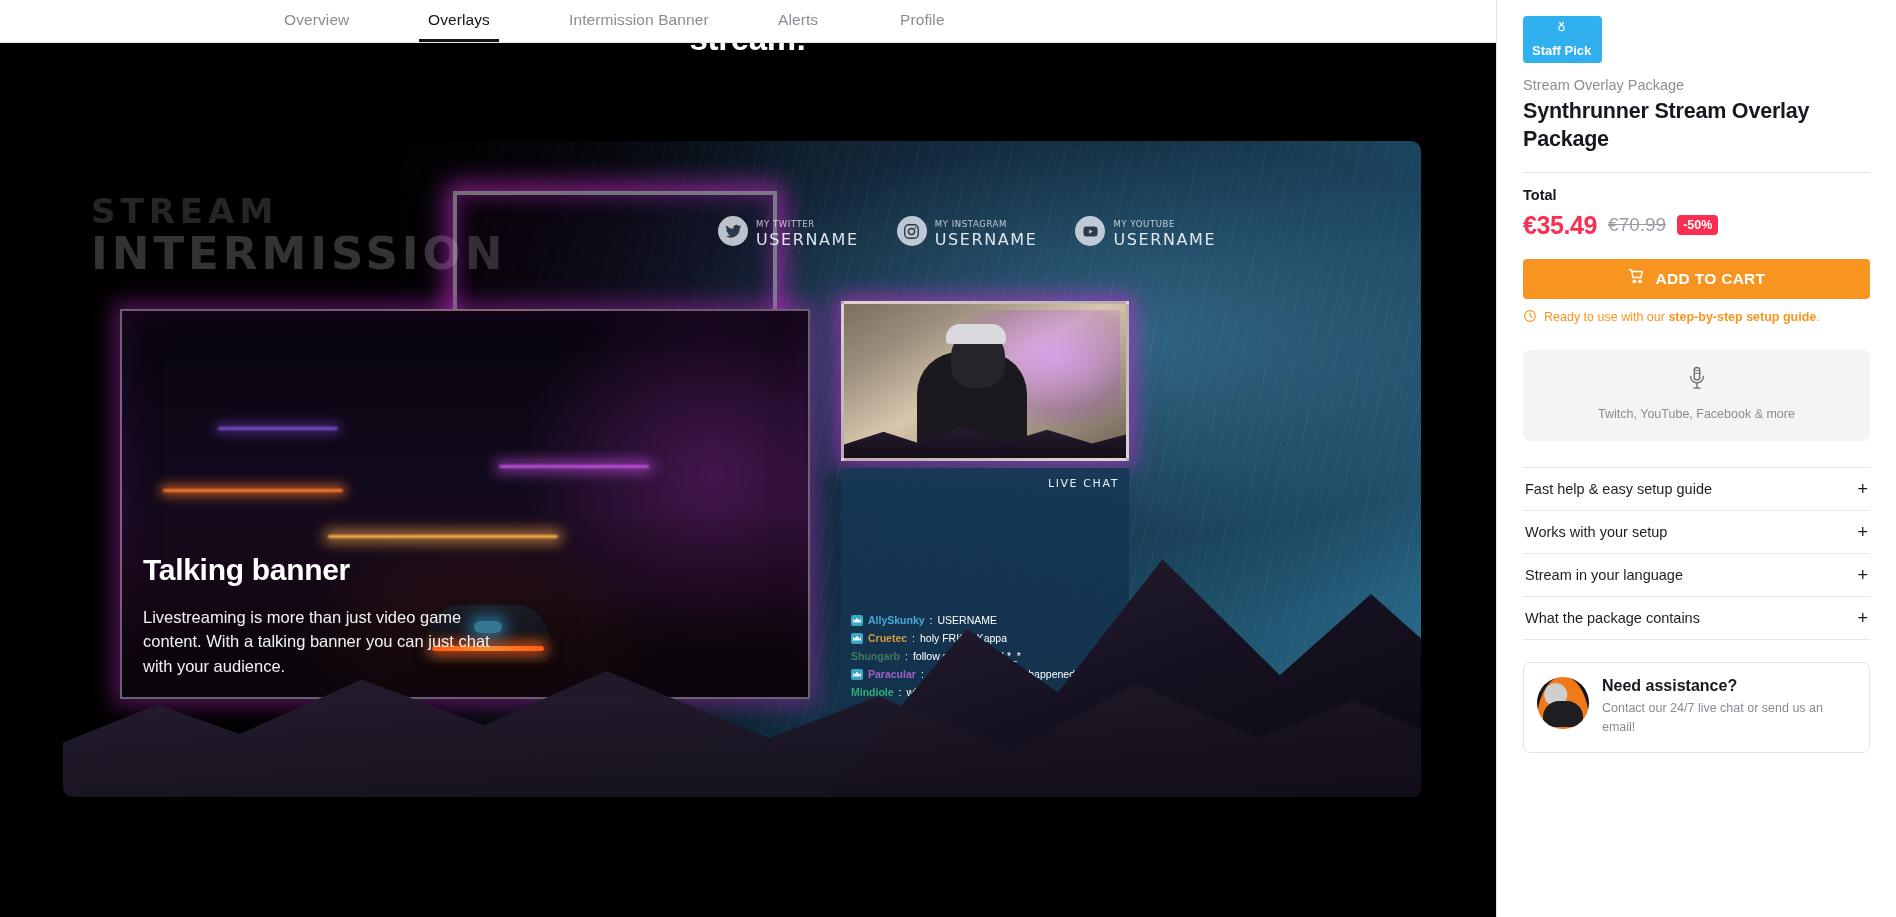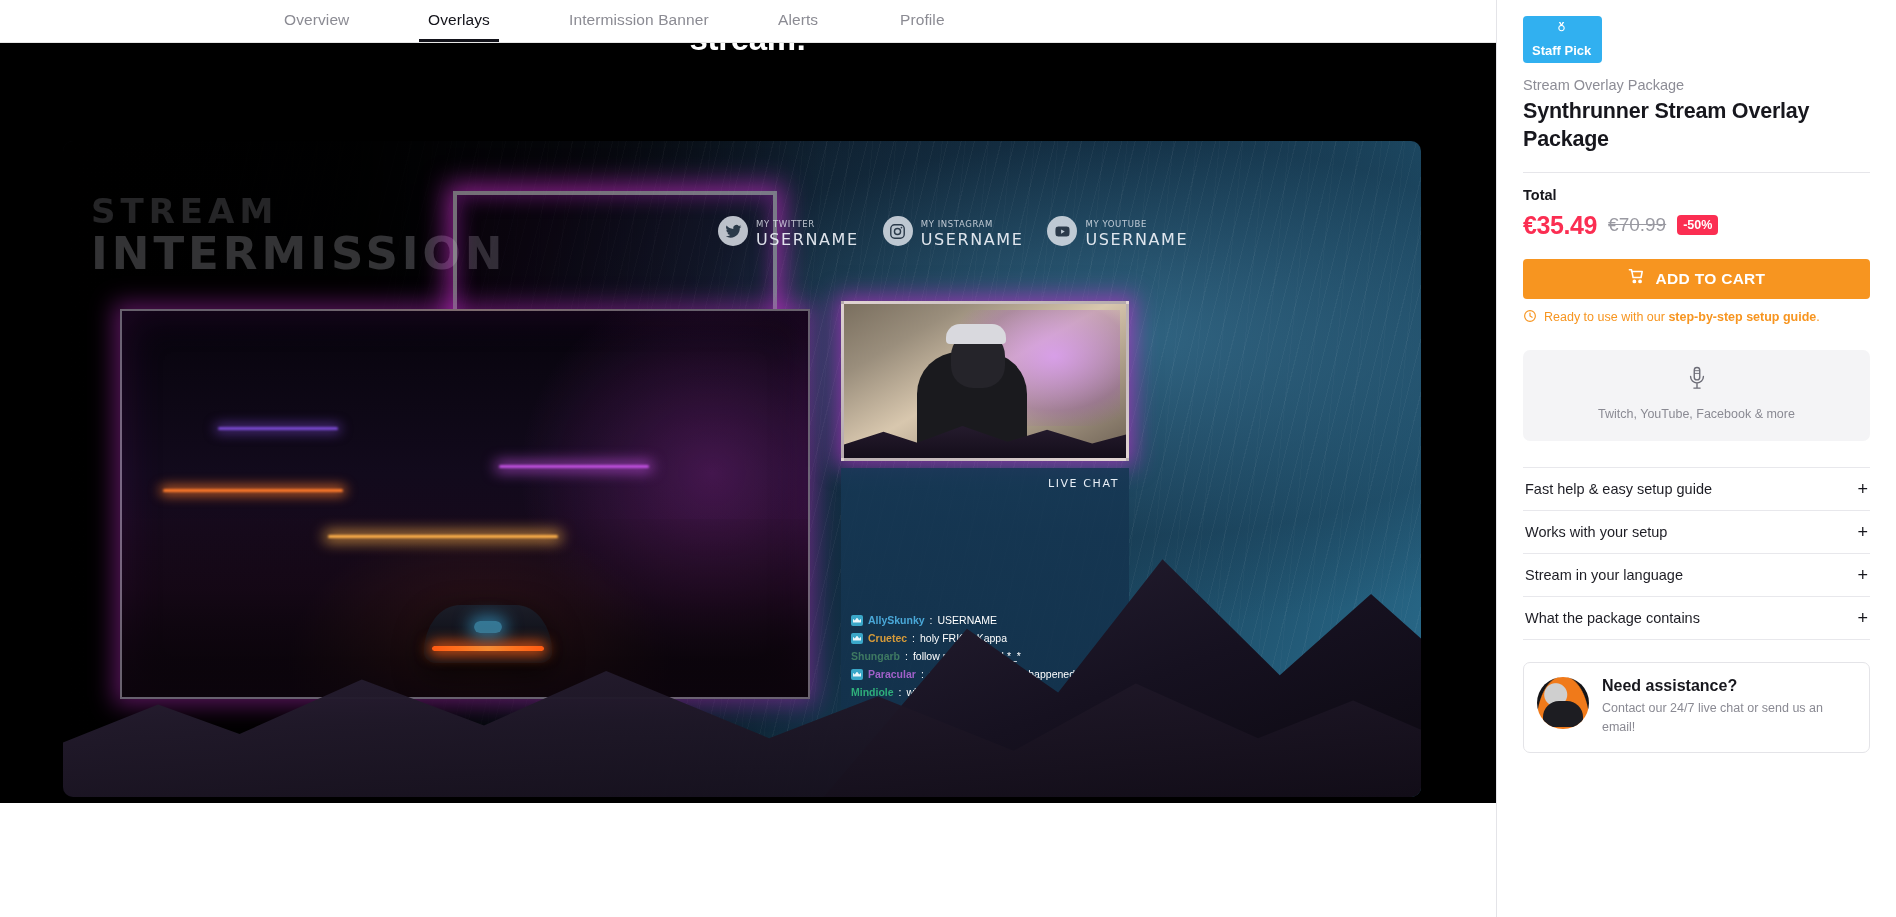--- a/index.html
+++ b/index.html
@@ -9,21 +9,21 @@
     background: #ffffff;
     font-family: "Liberation Sans", sans-serif;
     -webkit-font-smoothing: antialiased;
   }
   .page { position: relative; width: 1896px; height: 917px; display: flex; }
 
   
   .left-col {
     position: relative;
     width: 1496px;
-    height: 803px;
+    height: 917px;
     background: #ffffff;
     overflow: hidden;
   }
 
   
   .tabbar {
     position: absolute; top: 0; left: 0;
     width: 1496px; height: 43px;
     background: #ffffff;
     border-bottom: 1px solid #e6e6e6;
@@ -120,21 +120,21 @@
       0 0 24px 7px rgba(208,45,210,.62),
       inset 0 0 18px 4px rgba(190,40,200,.35);
     background: rgba(40,5,45,.18);
   }
 
   
   .socials {
     position: absolute;
     left: 655px; top: 73px;
     display: flex;
-    gap: 24px;
+    gap: 38px;
     align-items: center;
   }
   .social { display: flex; align-items: center; gap: 8px; }
   .s-ic {
     width: 30px; height: 30px; border-radius: 50%;
     background: rgba(226,230,238,.82);
     display: flex; align-items: center; justify-content: center;
     color: #2b3a4a;
   }
   .s-tx { line-height: 1; }
@@ -511,20 +511,24 @@
               <span class="cu" style="color:#2fae7a">Mindiole</span>
                 <span>:</span>
               <span>wha huppend?!</span>
             </div>
           </div>
         </div>
 
         <div class="mtn-right"></div>
         <div class="mtn-big"></div>
 
+        <div class="caption">
+          <h2>Talking banner</h2>
+          <p>Livestreaming is more than just video game content. With a talking banner you can just chat with your audience.</p>
+        </div>
       </div>
     </div>
   </div>
 
   <aside class="side">
 
     <div class="staff-pick">
       <span>
         <svg width="13" height="13" viewBox="0 0 24 24" fill="currentColor">
             <path d="M7 2h3l2 4 2-4h3l-3.2 5.2A6 6 0 1 1 10.2 7.2L7 2zm5 7a4 4 0 1 0 0 8 4 4 0 0 0 0-8z"></path>

